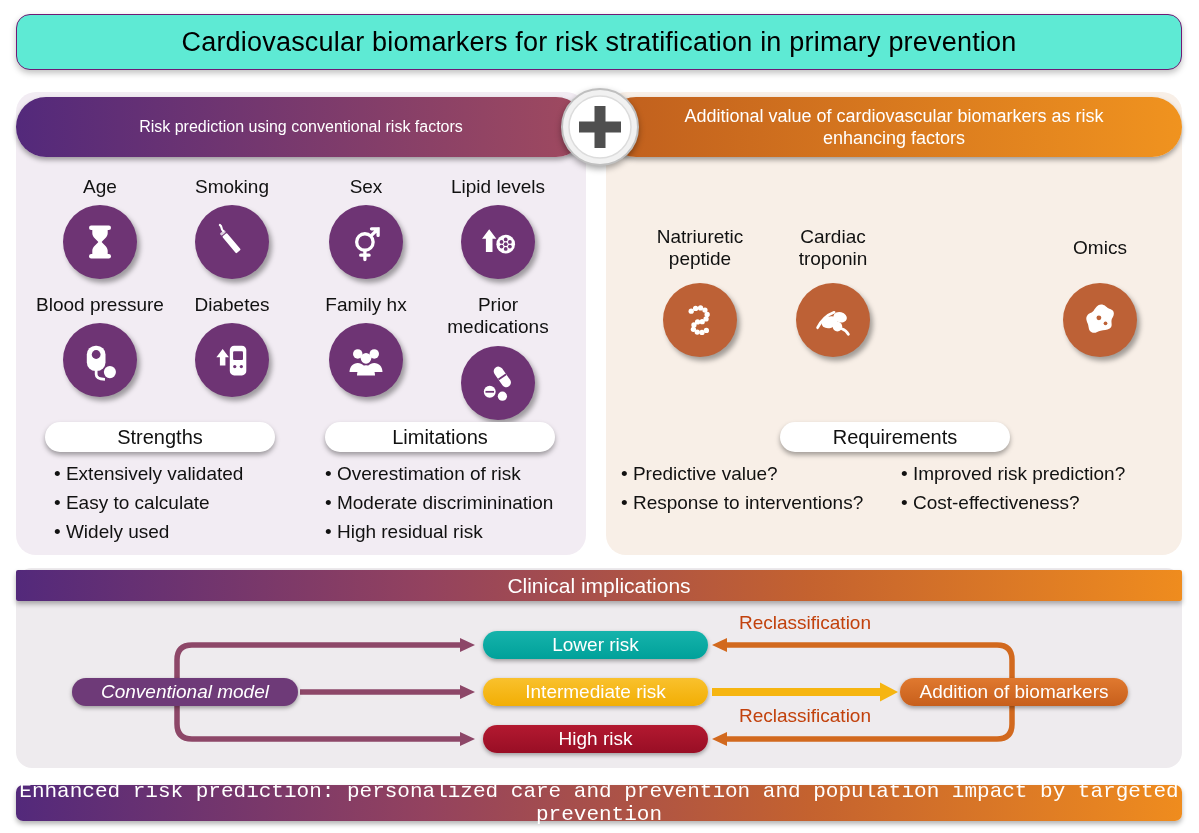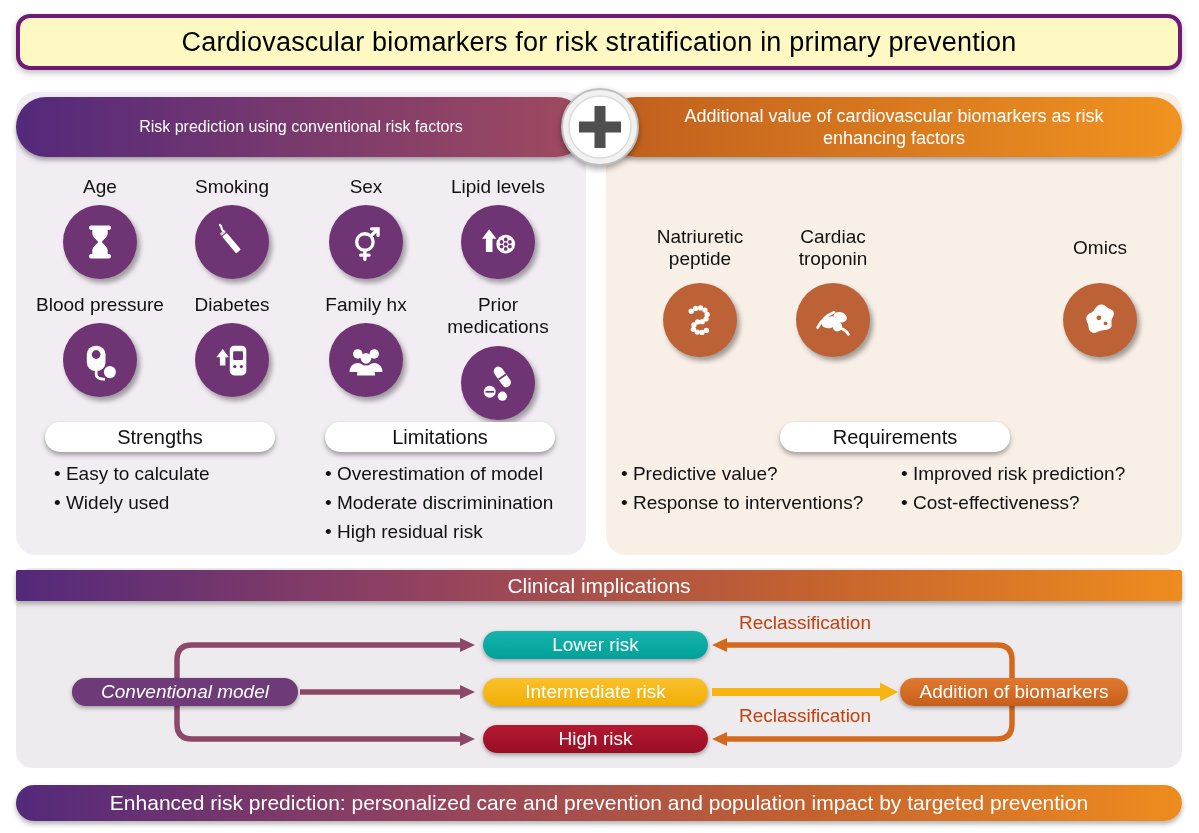--- a/index.html
+++ b/index.html
@@ -2,21 +2,21 @@
 <html><head>
 <meta charset="utf-8">
 <style>
   * { margin:0; padding:0; box-sizing:border-box; }
   html,body { background:#fff; }
   body { font-family:"Liberation Sans", sans-serif; color:#111; }
   .page { position:relative; width:1199px; height:833px; background:#fff; overflow:hidden; }
 
   
   .title-card { position:absolute; left:16px; top:14px; width:1166px; height:56px;
-    background:#fef9c3; border:4px solid #701a75; border-radius:14px;
+    background:#5eead4; border:1px solid #701a75; border-radius:14px;
     box-shadow:0 3px 6px rgba(0,0,0,.25);
     display:flex; align-items:center; justify-content:center;
     font-size:27px; color:#000; letter-spacing:.2px; }
 
   
   .panel { position:absolute; top:92px; height:463px; border-radius:20px; }
   .panel-left  { left:16px;  width:570px; background:#f2ecf3; }
   .panel-right { left:606px; width:576px; background:#f8efe7; }
 
   .panel-header { position:absolute; top:97px; height:60px; border-radius:30px;
@@ -51,21 +51,21 @@
   .bullets div::before { content:"• "; }
 
   
   .clinical-bg { position:absolute; left:16px; top:568px; width:1166px; height:200px;
     background:#eeebee; border-radius:16px; }
   .grad-bar { position:absolute; left:16px; width:1166px; color:#fff; text-align:center;
     background:linear-gradient(90deg,#53297b 0%,#93425f 35%,#c4622f 68%,#ef8c1e 100%);
     box-shadow:0 3px 5px rgba(0,0,0,.3);
     display:flex; align-items:center; justify-content:center; }
   .clinical-header { top:570px; height:31px; border-radius:2px; font-size:21px; }
-  .footer-bar { top:785px; height:36px; border-radius:18px; font-size:21px; }
+  .footer-bar { top:785px; height:36px; border-radius:7px; font-size:21px;font-family:Liberation Mono, monospace; }
 
   .flow-pill { position:absolute; height:28px; border-radius:14px; color:#fff;
     display:flex; align-items:center; justify-content:center; font-size:19px;
     box-shadow:0 2px 4px rgba(0,0,0,.35); z-index:3; }
   .pill-conventional { left:72px;  top:678px; width:226px; background:#6e3a78;font-style:italic; }
   .pill-lower        { left:483px; top:631px; width:225px; background:linear-gradient(#16b3ab,#00a19a); }
   .pill-mid          { left:483px; top:678px; width:225px; background:linear-gradient(#f9c12d,#f2ae04); }
   .pill-high         { left:483px; top:725px; width:225px; background:linear-gradient(#b31930,#980e25); }
   .pill-addition     { left:900px; top:678px; width:228px; background:linear-gradient(#e0792f,#c75f1c); }
 
@@ -202,27 +202,28 @@
         </g>
         <circle cx="12.5" cy="28" r="5.4" fill="#fff"></circle>
         <line x1="8.6" y1="28" x2="16.4" y2="28" stroke="#6e3474" stroke-width="1.6"></line>
         <circle cx="24" cy="32" r="4.2" fill="#fff"></circle>
       </svg>
     </div>
   </div>
 
   <div class="pill-header" style="left:45px;top:422px">Strengths</div>
   <div class="bullets" style="left:54px;top:463px">
+    <div>Extensively validated</div>
     <div>Easy to calculate</div>
     <div>Widely used</div>
   </div>
 
   <div class="pill-header" style="left:325px;top:422px">Limitations</div>
   <div class="bullets" style="left:325px;top:463px">
-    <div>Overestimation of model</div>
+    <div>Overestimation of risk</div>
     <div>Moderate discriminination</div>
     <div>High residual risk</div>
   </div>
 
   <div class="cell" style="left:633px;top:220px">
     <div class="cell-label bio-label">Natriuretic peptide</div>
     <div class="icon-circle rust-bg">
       <svg width="44" height="44" viewBox="0 0 40 40" fill="#fff">
         <circle cx="12" cy="12" r="2.4"></circle>
           <circle cx="16" cy="9.5" r="2.4"></circle>

